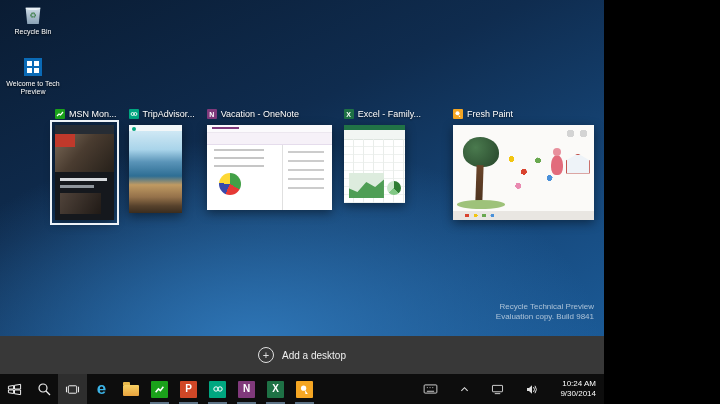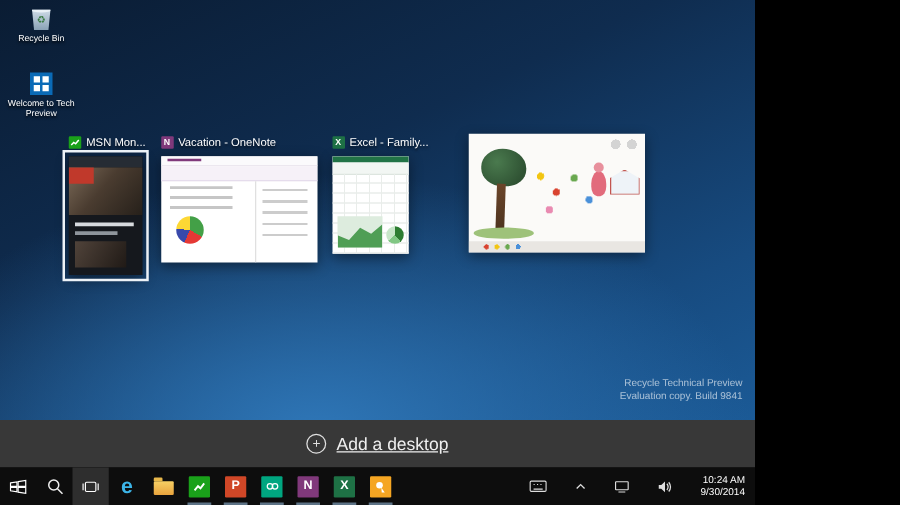--- a/index.html
+++ b/index.html
@@ -129,21 +129,21 @@
     radial-gradient(circle 2px at 22% 50%,#69a84f 98%,transparent),
     radial-gradient(circle 2px at 28% 50%,#4a90d9 98%,transparent);}
 
   
   .add-bar{position:absolute;left:0;right:0;bottom:30px;height:38px;background:#383838;
     display:flex;align-items:center;justify-content:center;}
   .add-btn{display:flex;align-items:center;gap:8px;background:none;border:none;color:#f0f0f0;
     font-family:inherit;cursor:pointer;}
   .plus-circle{width:14px;height:14px;border:1px solid #e0e0e0;border-radius:50%;display:flex;
     align-items:center;justify-content:center;font-size:11px;line-height:1;color:#e0e0e0;}
-  .add-label{font-size:14px;text-decoration:underline;}
+  .add-label{font-size:10px;}
 
   
   .taskbar{position:absolute;left:0;right:0;bottom:0;height:30px;background:#0d0d0d;
     display:flex;align-items:stretch;}
   .tb-btn{width:29px;display:flex;align-items:center;justify-content:center;position:relative;
     cursor:pointer;}
   .tb-btn.active{background:#2e2e2e;}
   .tb-btn.running::after{content:"";position:absolute;left:5px;right:5px;bottom:0;height:2px;
     background:rgba(160,200,235,.55);}
   .tile{width:17px;height:17px;border-radius:1px;display:flex;align-items:center;justify-content:center;
@@ -201,20 +201,34 @@
           <div class="a msn-hdr"></div>
           <div class="a msn-photo"></div>
           <div class="a msn-red"></div>
           <div class="a msn-l1"></div>
           <div class="a msn-l2"></div>
           <div class="a msn-photo2"></div>
         </div>
       </div>
 
 
+      <div class="tv-window">
+        <div class="tv-title">
+          <span class="ico ico-trip">
+            <svg width="8" height="8" viewBox="0 0 8 8">
+                <circle cx="2.6" cy="4" r="1.5" fill="none" stroke="#fff" stroke-width="0.9"></circle>
+                <circle cx="5.4" cy="4" r="1.5" fill="none" stroke="#fff" stroke-width="0.9"></circle>
+              </svg>
+          </span>
+          <span class="label">TripAdvisor...</span>
+        </div>
+        <div class="thumb t-trip">
+          <div class="a trip-logo"></div>
+        </div>
+      </div>
 
       <div class="tv-window">
         <div class="tv-title">
           <span class="ico ico-on">N</span>
           <span class="label">Vacation - OneNote</span>
         </div>
         <div class="thumb t-on">
           <div class="a on-top"></div>
           <div class="a on-ribbon"></div>
           <div class="a on-text"></div>
@@ -232,20 +246,29 @@
         <div class="thumb t-xl">
           <div class="a xl-top"></div>
           <div class="a xl-ribbon"></div>
           <div class="a xl-grid"></div>
           <div class="a xl-chart"></div>
           <div class="a xl-pie"></div>
         </div>
       </div>
 
       <div class="tv-window gap-left">
+        <div class="tv-title">
+          <span class="ico ico-fp">
+            <svg width="8" height="8" viewBox="0 0 8 8">
+                <circle cx="3.5" cy="3.2" r="2" fill="#fff"></circle>
+                <path d="M4.5 4.5 L6.5 7 L5 7 Z" fill="#fff"></path>
+              </svg>
+          </span>
+          <span class="label">Fresh Paint</span>
+        </div>
         <div class="thumb t-fp">
           <div class="a fp-foliage"></div>
           <div class="a fp-trunk"></div>
           <div class="a fp-grass"></div>
           <div class="a fp-dots"></div>
           <div class="a fp-fig"></div>
           <div class="a fp-house"></div>
           <div class="a fp-ui"></div>
           <div class="a fp-toolbar"></div>
         </div>

